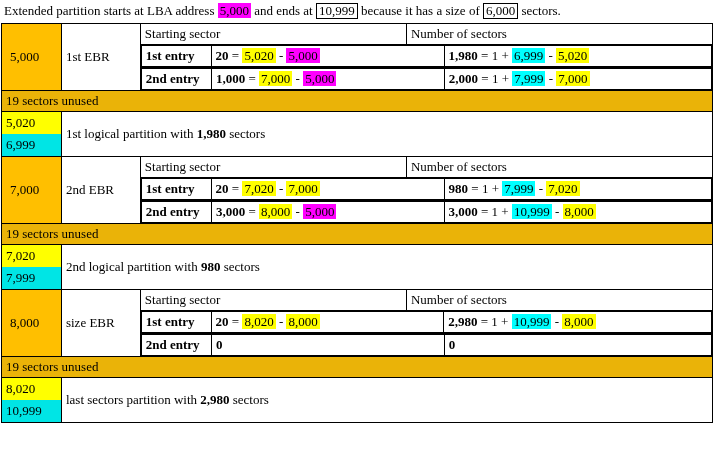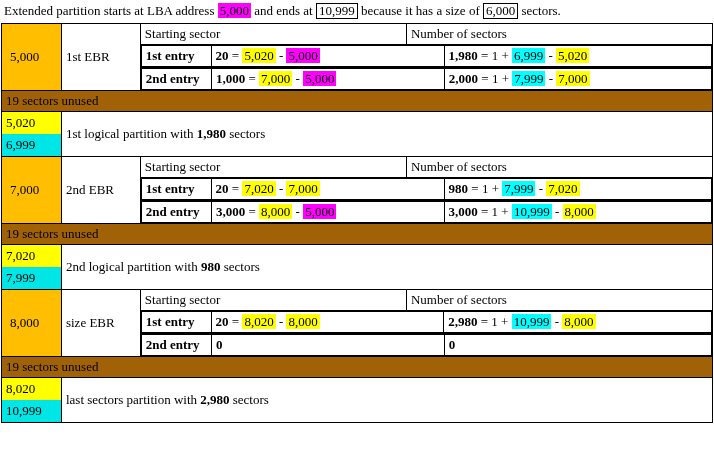--- a/index.html
+++ b/index.html
@@ -75,21 +75,21 @@
   td.entry-label {
     width: 62px;
     white-space: nowrap;
     padding: 2px 3px;
     font-weight: bold;
   }
   td.colhead {
     background: #ffffff;
   }
   td.unused {
-    background: #a16207;
+    background: #eab308;
     padding-left: 6px;
   }
   td.logical {
     padding-left: 6px;
   }
   .b { font-weight: bold; }
 
   .subtable {
     border-collapse: collapse;
     width: 100%;

